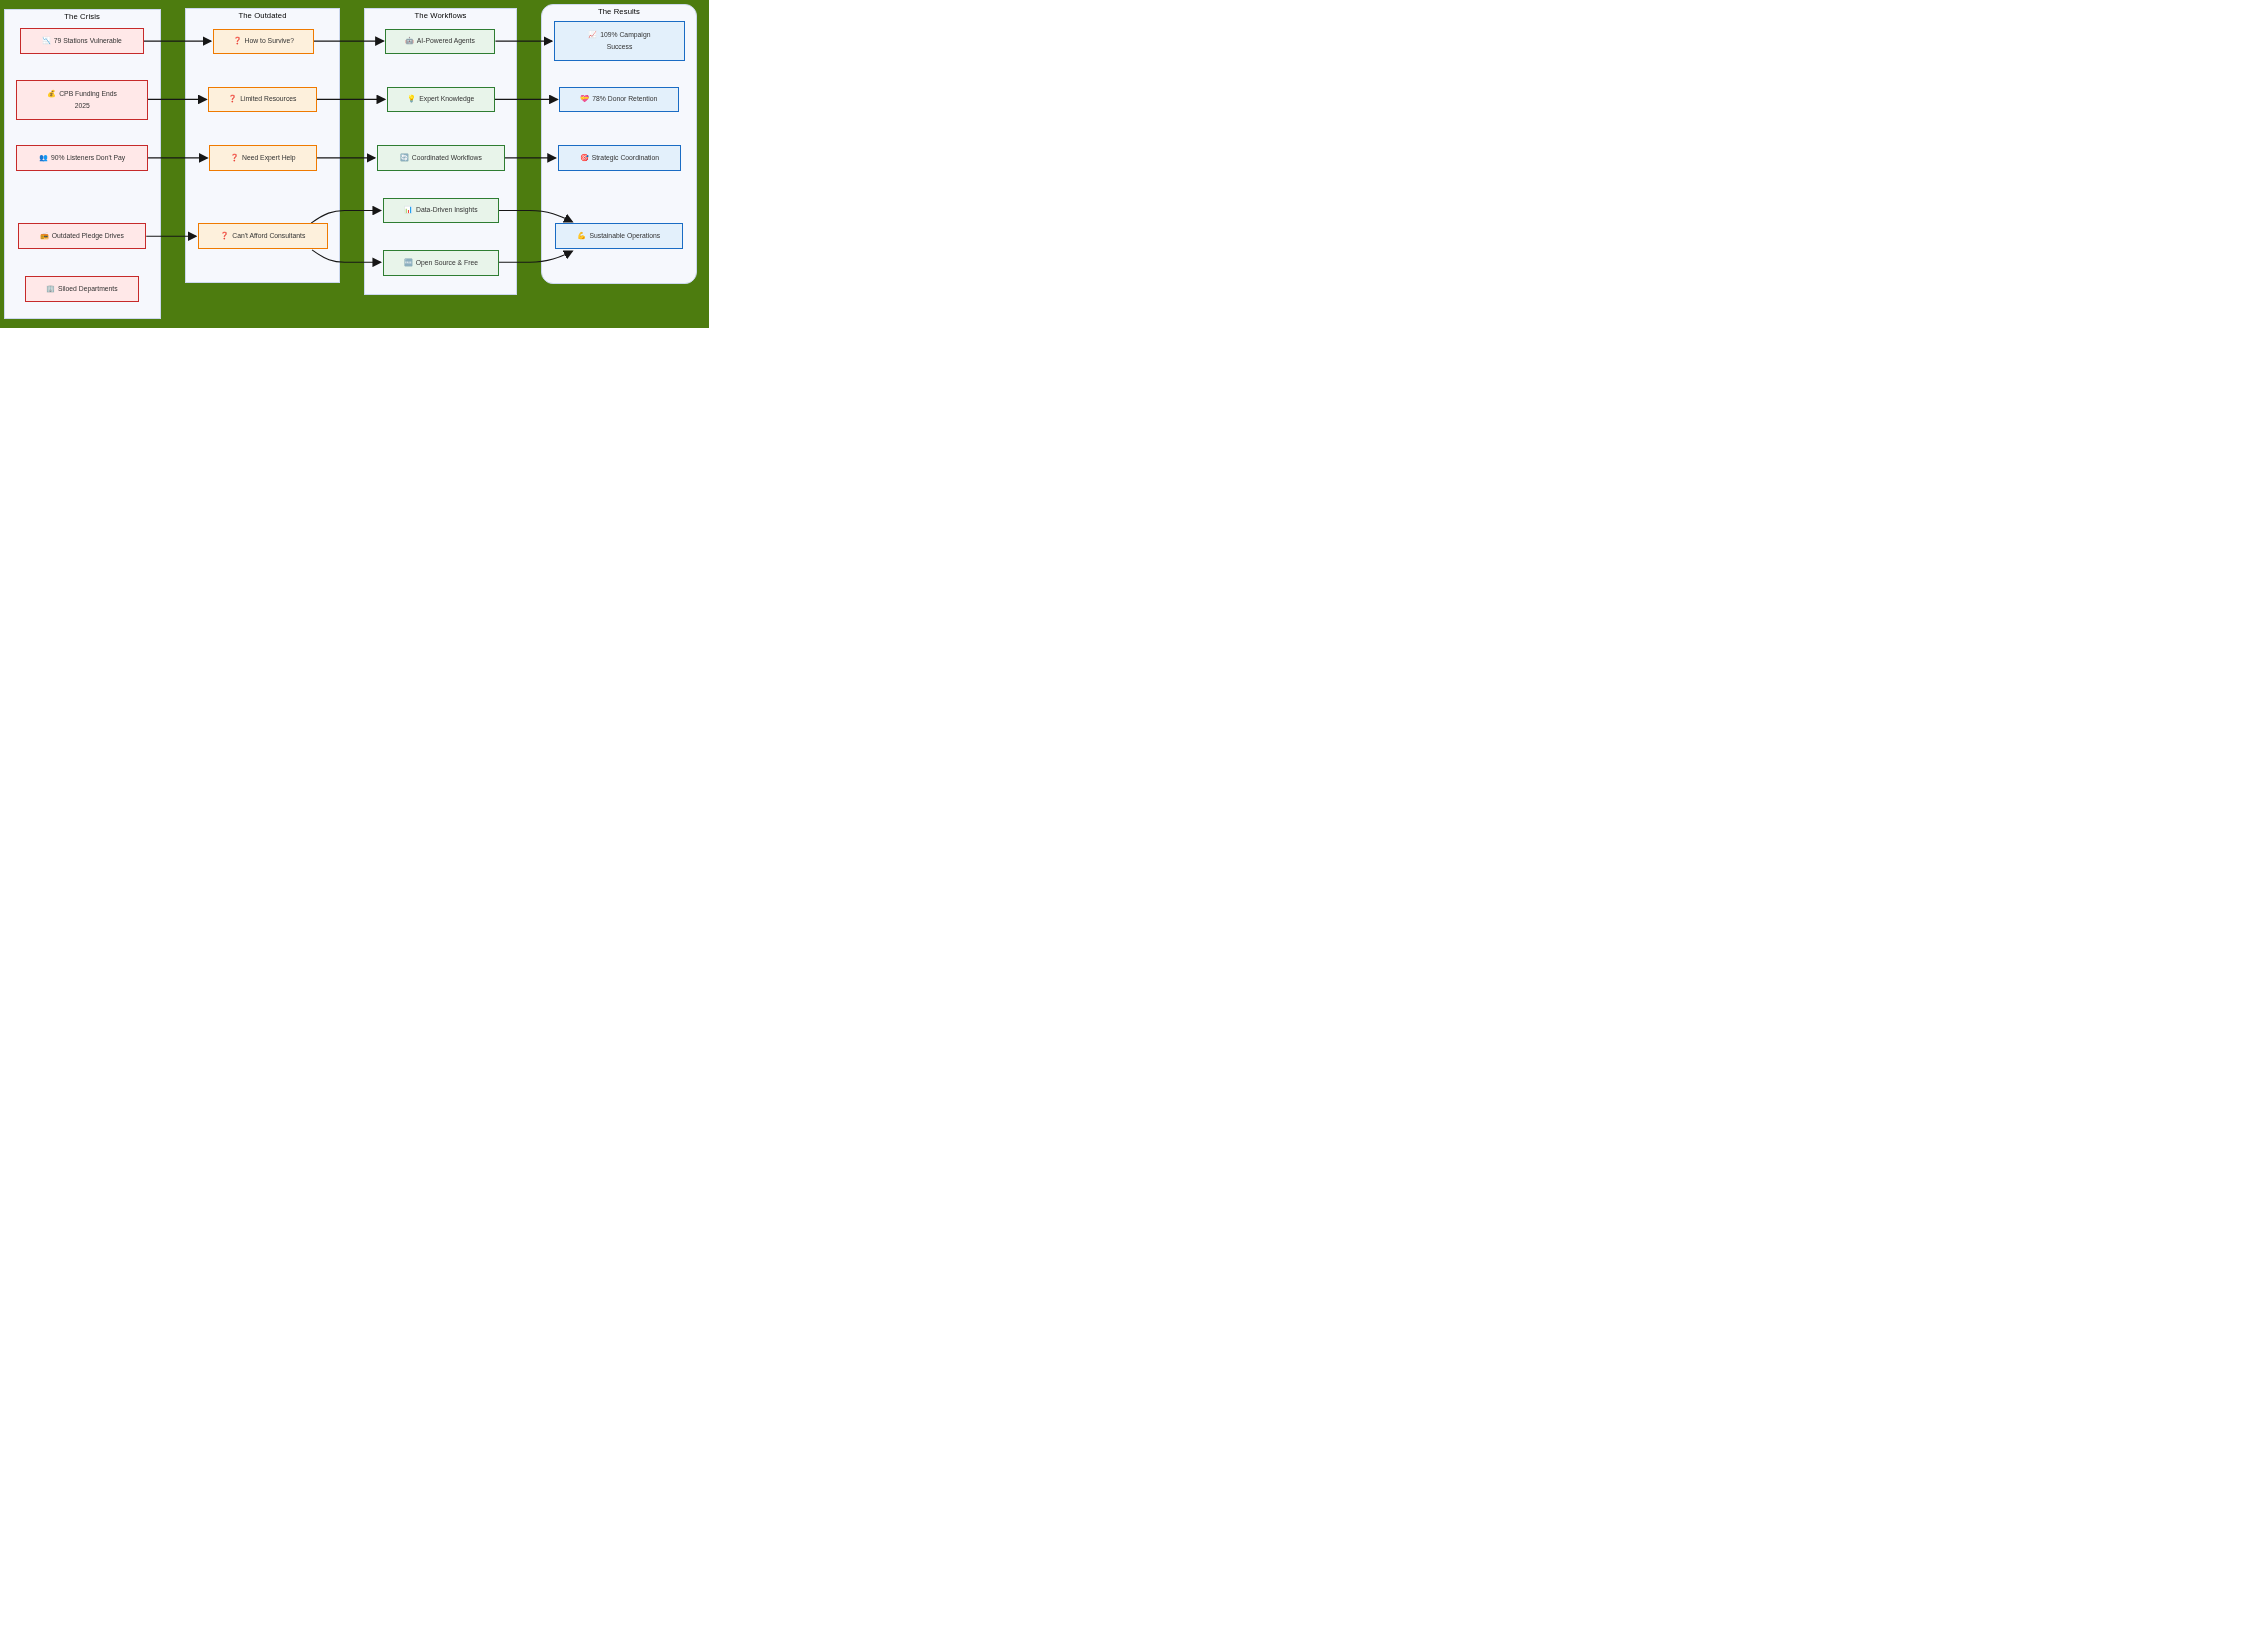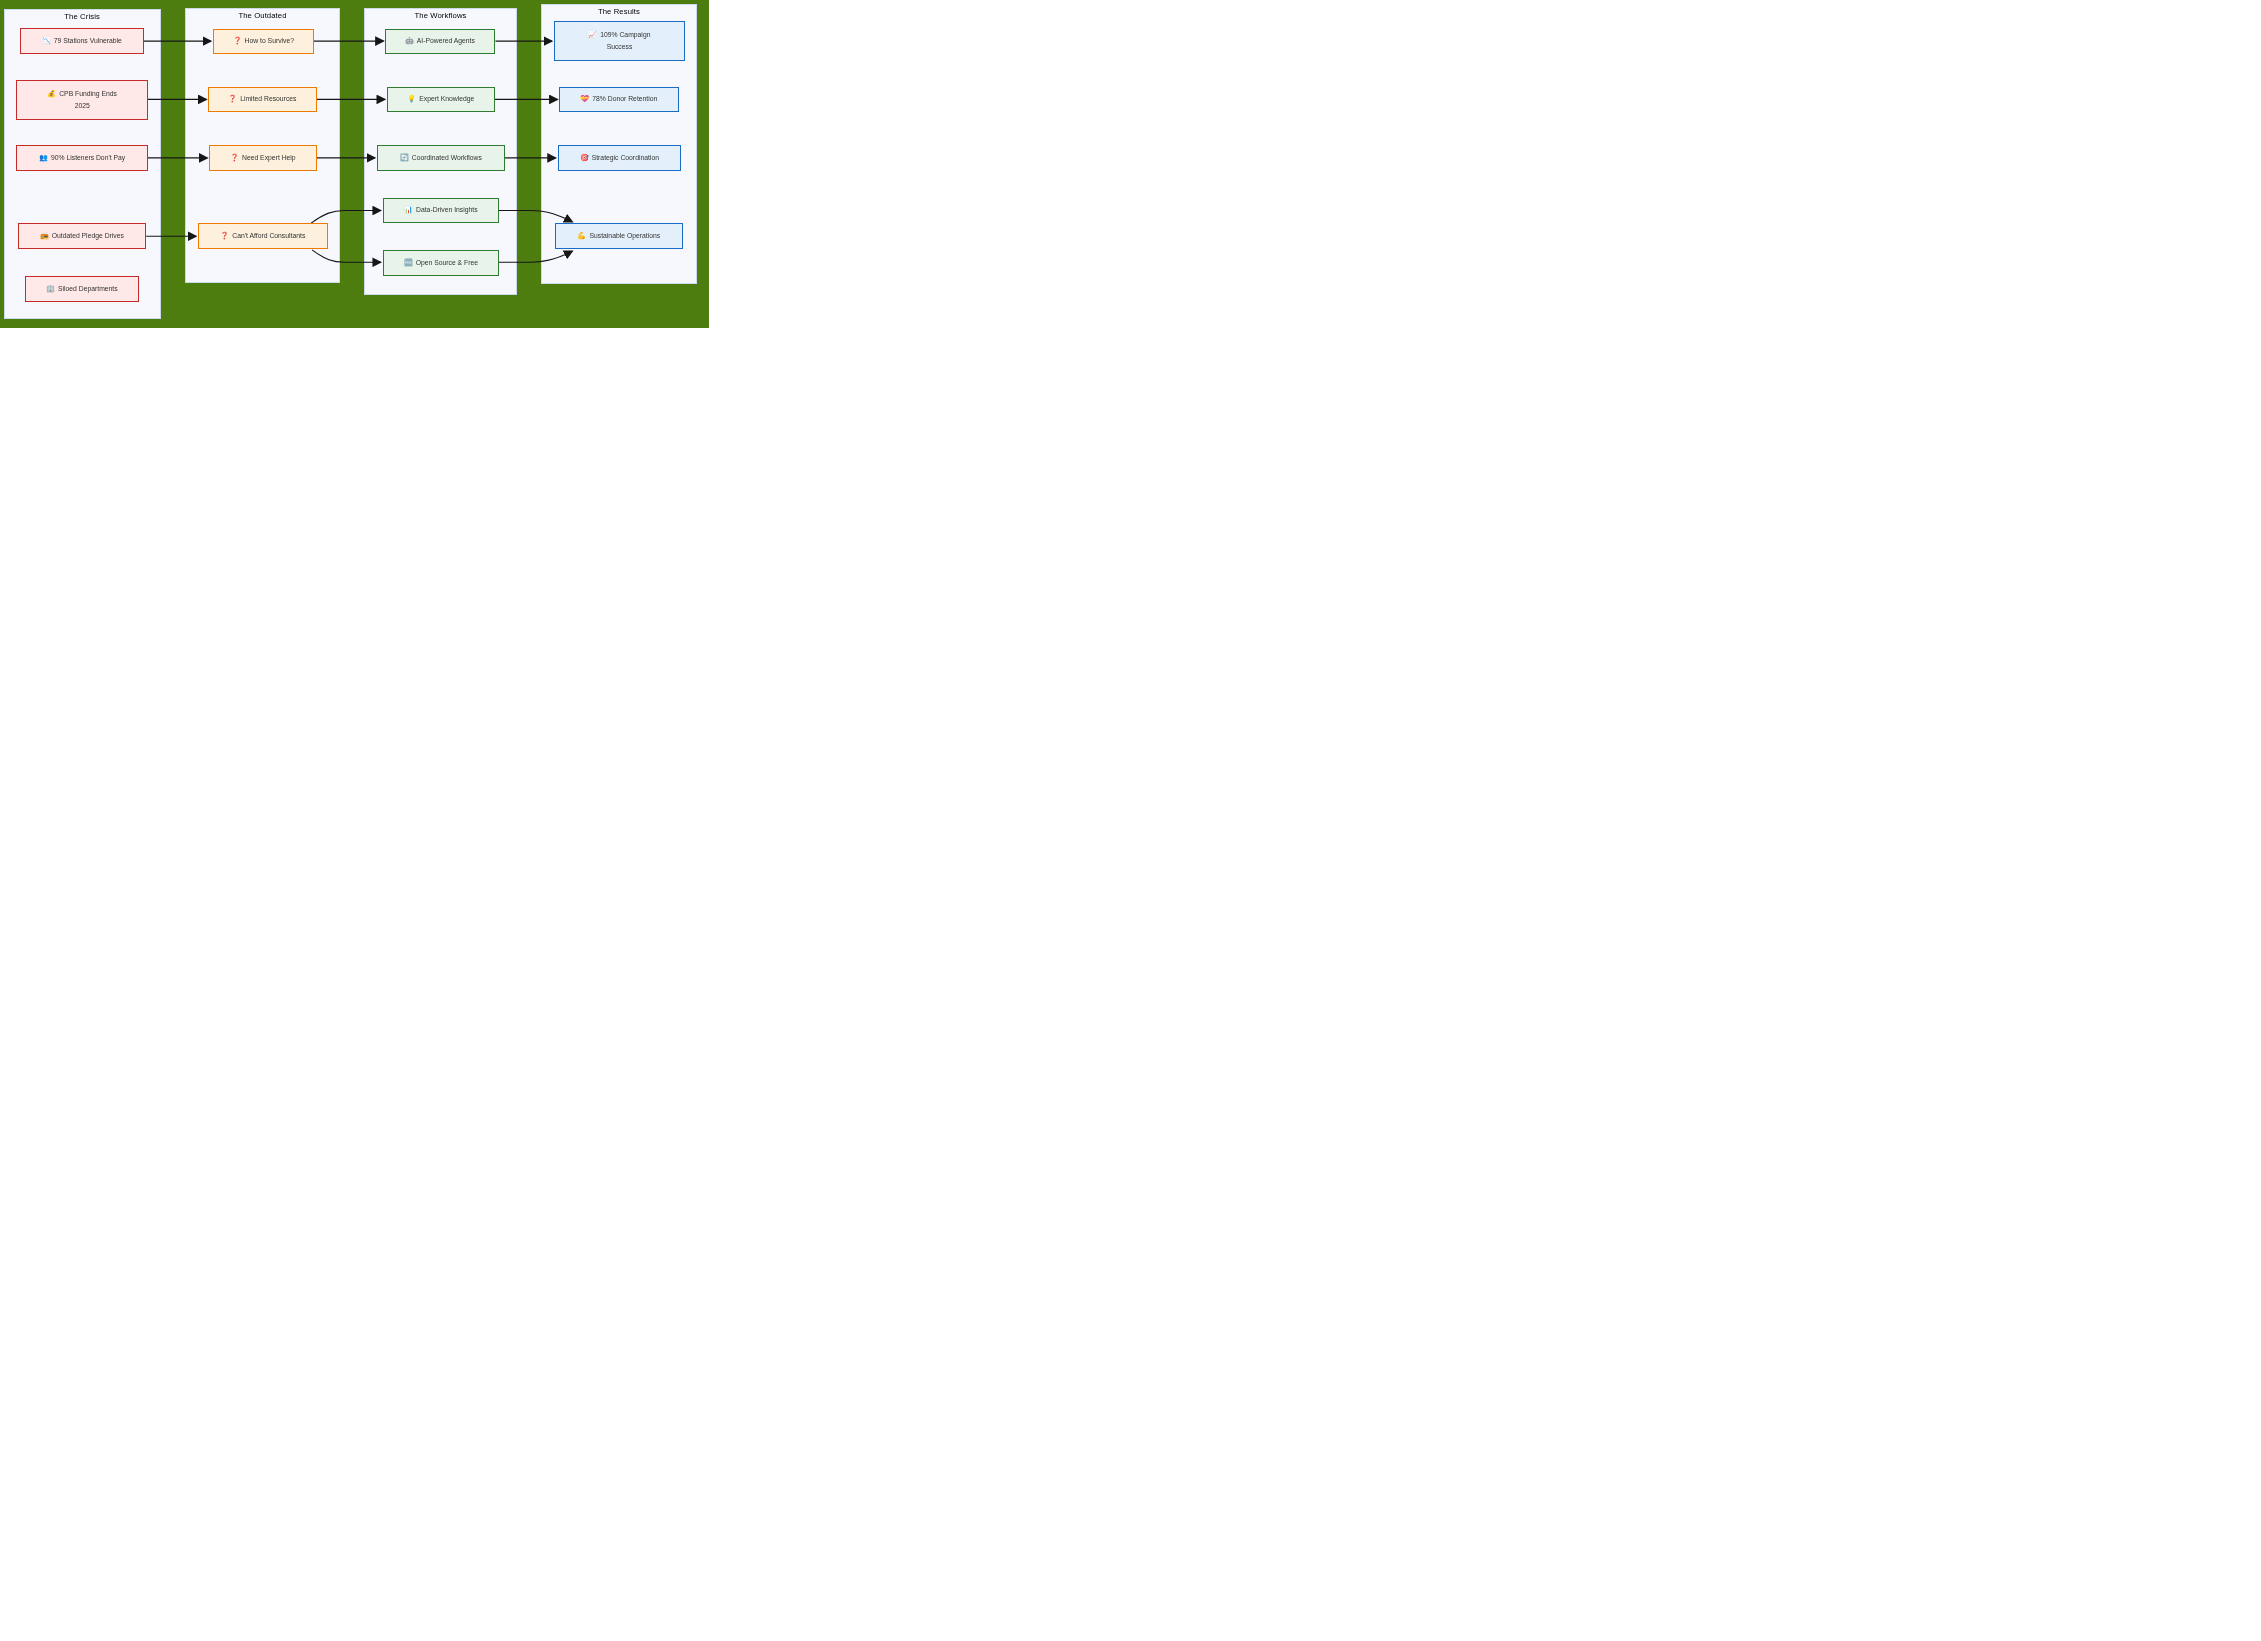--- a/index.html
+++ b/index.html
@@ -25,21 +25,21 @@
     width: 100%;
     padding-top: 2.3px;
     text-align: center;
     font-size: 7.7px;
     color: #000000;
     letter-spacing: 0.1px;
   }
   #col-crisis   { left: 3.6px;    top: 9px; width: 157px; height: 310px; }
   #col-challenge{ left: 185px;  top: 8.1px; width: 155px; height: 275px; }
   #col-solution { left: 364px;  top: 8.1px; width: 153px; height: 287px; }
-  #col-results  { left: 541px; top: 3.6px;  width: 156px; height: 280px; }
+  #col-results  { left: 541px; top: 3.6px;  width: 156px; height: 280px; border-radius: 12px; }
 
   .node {
     position: absolute;
     box-sizing: border-box;
     border: 1.4px solid #000;
     display: flex;
     align-items: center;
     justify-content: center;
     z-index: 3;
   }

